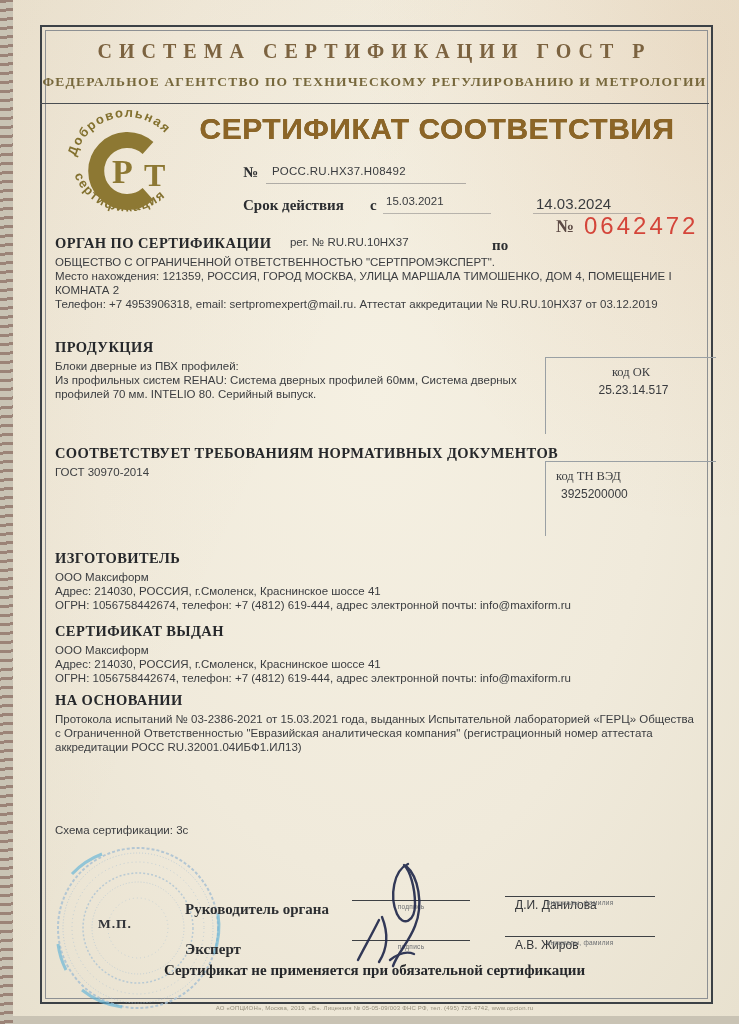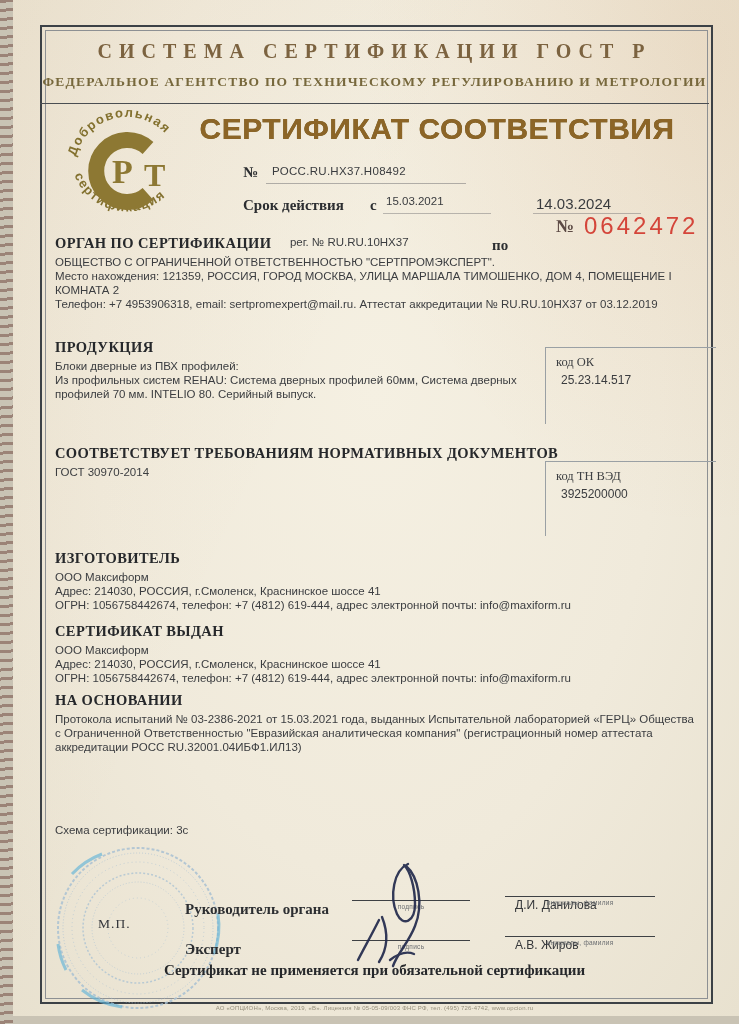--- a/index.html
+++ b/index.html
@@ -54,21 +54,21 @@
   .s-head{font-family:"Liberation Serif",serif;font-weight:bold;font-size:14.5px;
     letter-spacing:.4px;color:#26282b;display:inline-block;}
   .s-reg{font-size:11.5px;color:#3a3c3f;margin-left:14px;vertical-align:2px;}
   .s-body{font-size:11.5px;line-height:14px;color:#3b3d40;margin-top:3px;}
   .code-box{position:absolute;border-top:1px solid #9aa0a4;border-left:1px solid #9aa0a4;
     padding:7px 10px;}
   .code-label{font-family:"Liberation Serif",serif;font-size:12.5px;color:#3e4043;}
   .code-value{font-size:12px;color:#3a3c3f;margin-top:3px;margin-left:5px;}
   
   .mp{position:absolute;left:98px;top:916px;font-family:"Liberation Serif",serif;
-    font-weight:normal;font-size:13.5px;letter-spacing:1px;color:#33353a;}
+    font-weight:bold;font-size:13.5px;letter-spacing:1px;color:#33353a;}
   .role1{position:absolute;left:185px;top:901px;font-size:15px;}
   .role2{position:absolute;left:185px;top:941px;font-size:15px;}
   .sig-line1{position:absolute;left:352px;top:900px;width:118px;border-bottom:1.2px solid #3e4144;}
   .sig-line2{position:absolute;left:352px;top:940px;width:118px;border-bottom:1.2px solid #3e4144;}
   .tiny-cap{position:absolute;font-size:6.5px;color:#6b6e71;text-align:center;letter-spacing:.3px;}
   .cap-sign1{left:352px;top:903px;width:118px;}
   .cap-sign2{left:352px;top:943px;width:118px;}
   .name1{position:absolute;left:515px;top:898px;font-size:12px;color:#35373a;}
   .name2{position:absolute;left:515px;top:938px;font-size:12px;color:#35373a;}
   .name-line1{position:absolute;left:505px;top:896px;width:150px;border-bottom:1.2px solid #3e4144;}
@@ -141,21 +141,21 @@
     </div>
   </div>
 
   <div class="section" style="top:338px;width:480px;">
     <span class="s-head">ПРОДУКЦИЯ</span>
     <div class="s-body" style="width:478px;">
       <div>Блоки дверные из ПВХ профилей:</div>
       <div>Из профильных систем REHAU: Система дверных профилей 60мм, Система дверных профилей 70 мм. INTELIO 80. Серийный выпуск.</div>
     </div>
   </div>
-  <div class="code-box" style="left:545px;top:347px;width:150px;height:62px;">
+  <div class="code-box" style="left:545px;top:357px;width:150px;height:62px;text-align:center;">
     <div class="code-label">код ОК</div>
     <div class="code-value">25.23.14.517</div>
   </div>
 
   <div class="section" style="top:444px;width:520px;">
     <span class="s-head">СООТВЕТСТВУЕТ ТРЕБОВАНИЯМ НОРМАТИВНЫХ ДОКУМЕНТОВ</span>
     <div class="s-body" style="width:478px;">
       <div>ГОСТ 30970-2014</div>
     </div>
   </div>

